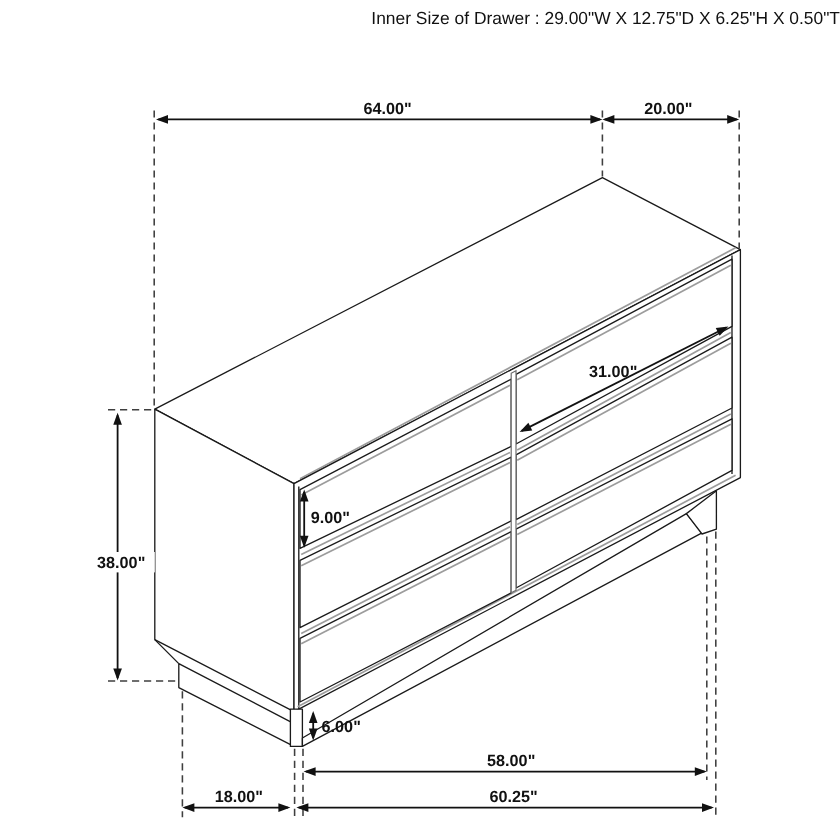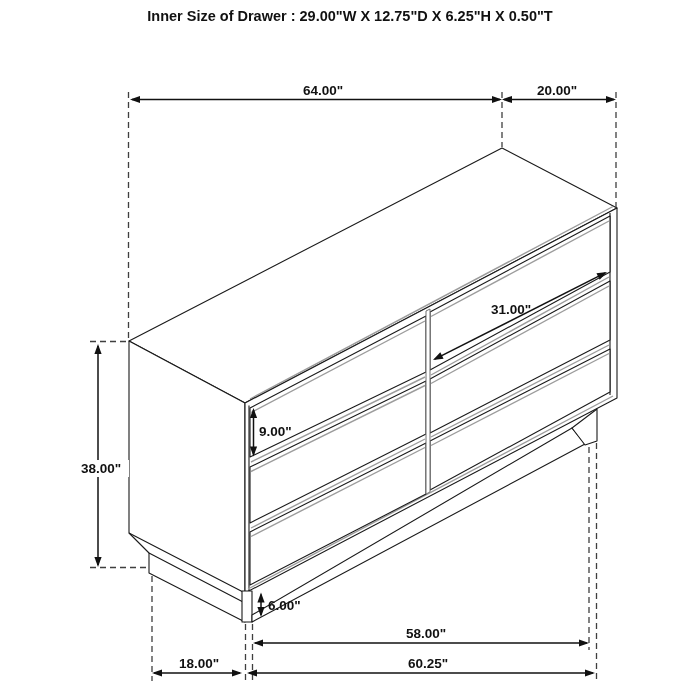--- a/index.html
+++ b/index.html
@@ -1,19 +1,19 @@
 <!DOCTYPE html>
 <html><head>
 <meta charset="utf-8">
 <style>
   html,body{margin:0;padding:0;background:#ffffff;}
   body{width:700px;height:700px;position:relative;overflow:hidden;
        font-family:"Liberation Sans", sans-serif;}
-  .title{position:absolute;top:8px;left:0;width:700px;text-align:center;
-         font-size:14.5px;font-weight:bold;color:#111;letter-spacing:0px;}
+  .title{position:absolute;top:8px;left:0;width:700px;text-align:right;
+         font-size:14.5px;font-weight:normal;color:#111;letter-spacing:0px;}
   svg{position:absolute;top:0;left:0;}
   .edge{fill:#ffffff;stroke:#1a1a1a;stroke-width:1.1;stroke-linejoin:round;}
   .edge-nofill{fill:none;stroke:#1a1a1a;stroke-width:1.1;}
   .gray{fill:none;stroke:#9c9c9c;stroke-width:1.4;}
   .dash{fill:none;stroke:#3f3f3f;stroke-width:1.3;stroke-dasharray:6,4;}
   .dim-line{stroke:#111;stroke-width:1.5;fill:none;}
   .dim-head{fill:#111;stroke:none;}
   .dim-label{font-family:"Liberation Sans", sans-serif;font-size:13.5px;
              font-weight:bold;fill:#111;}
 </style>

